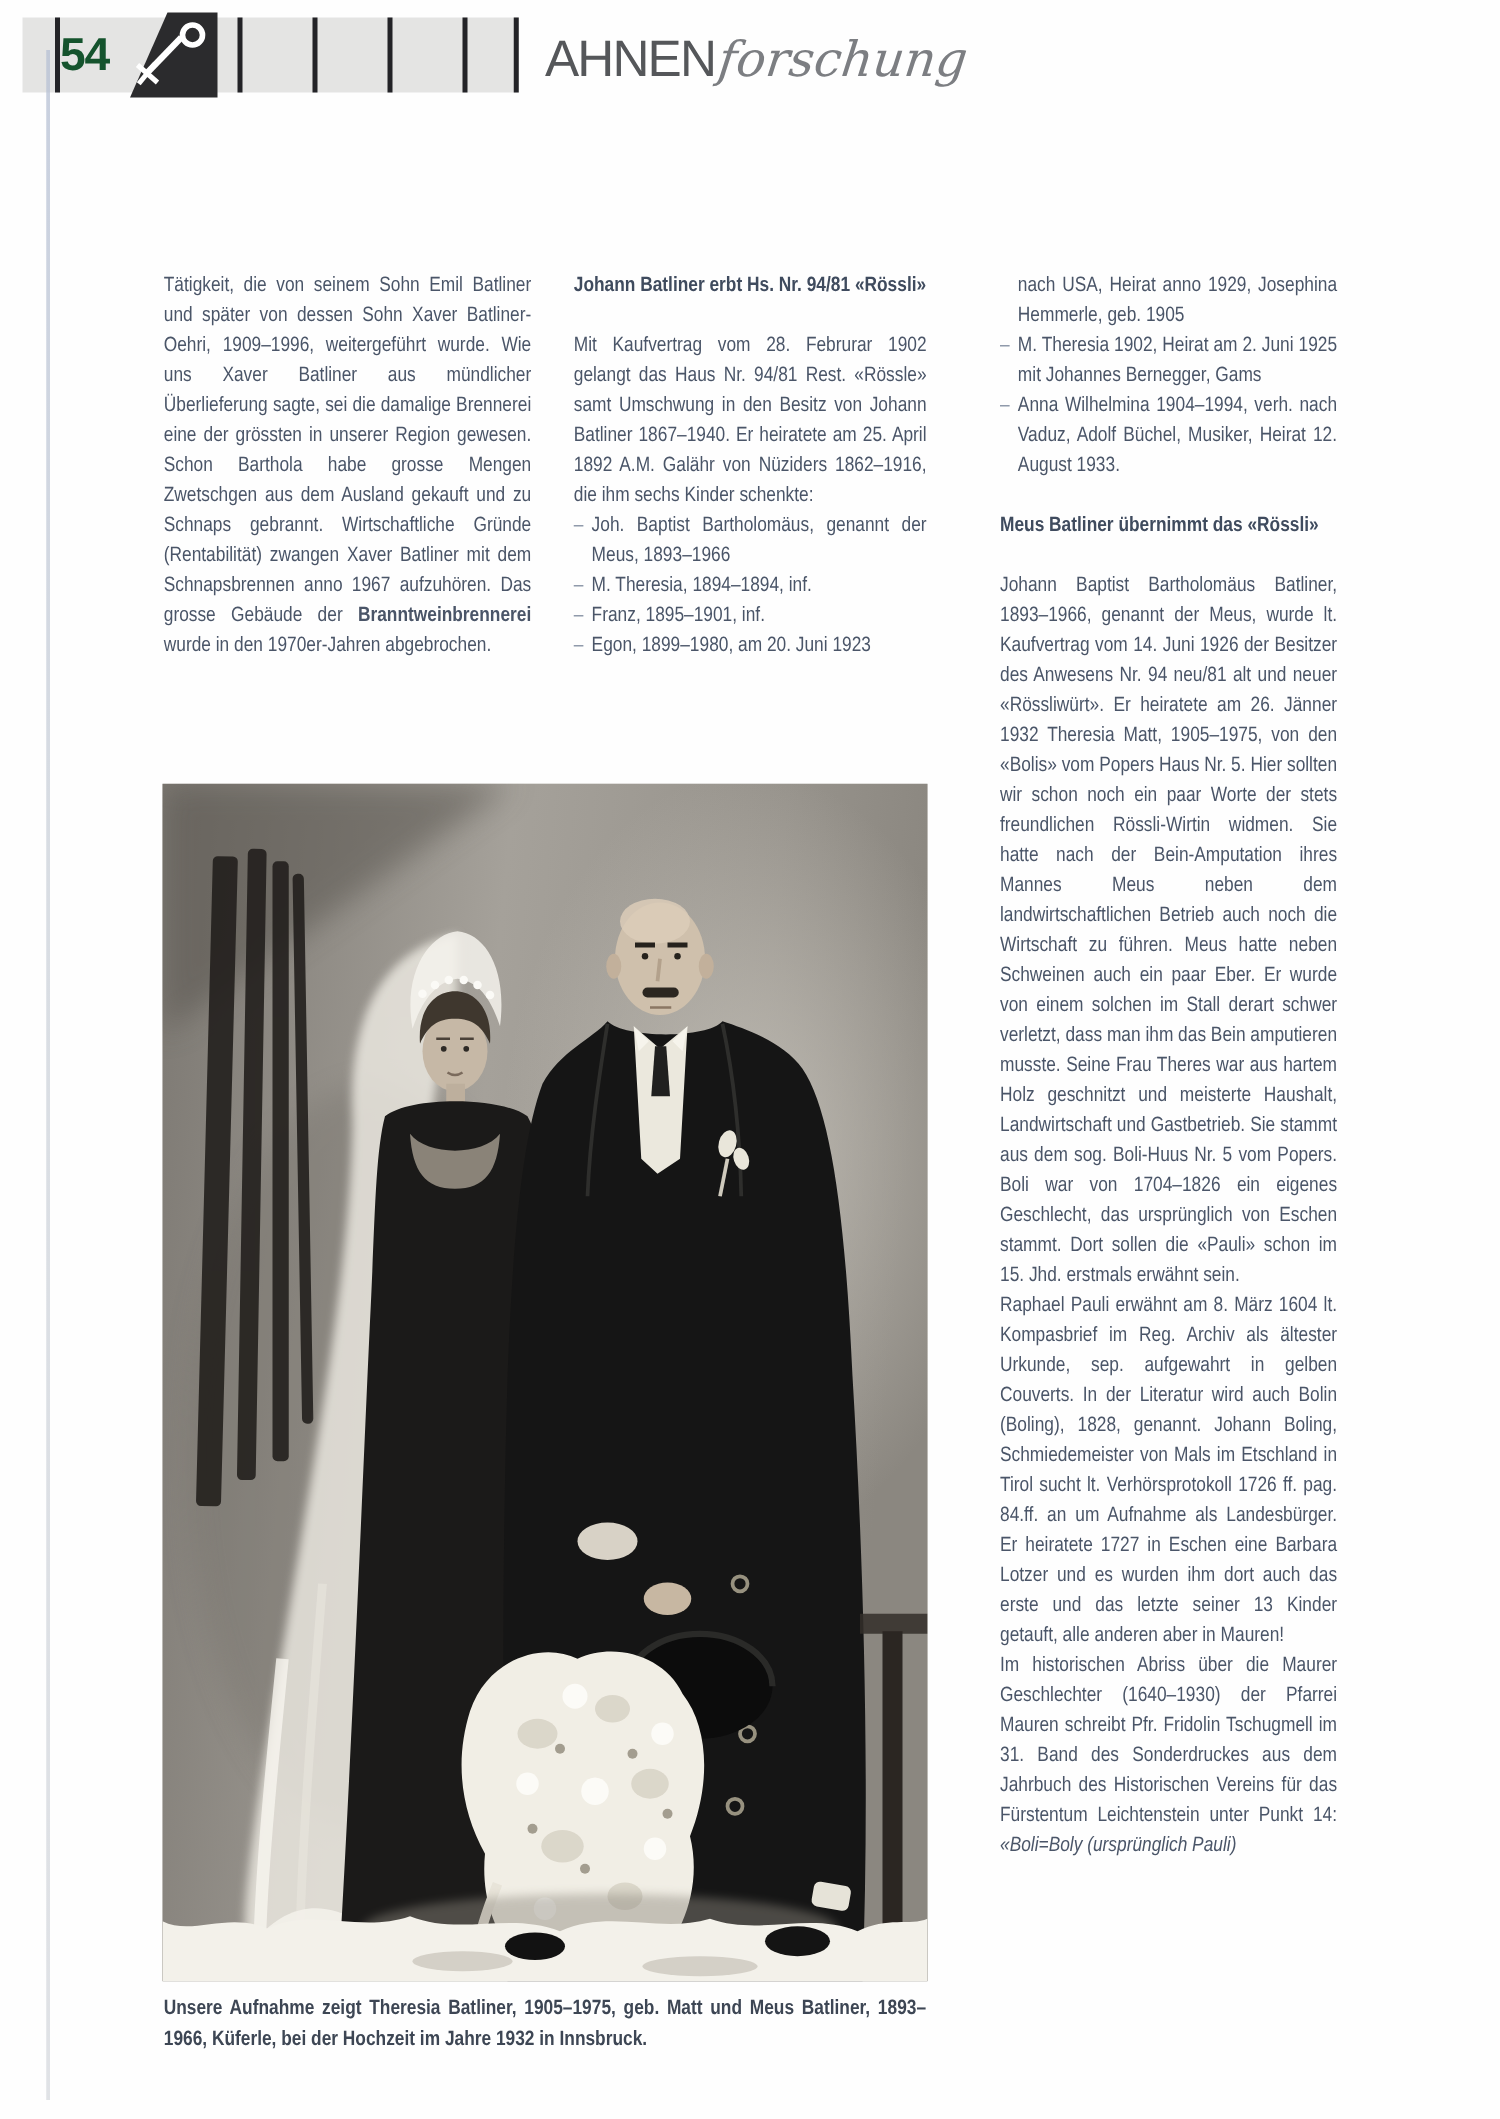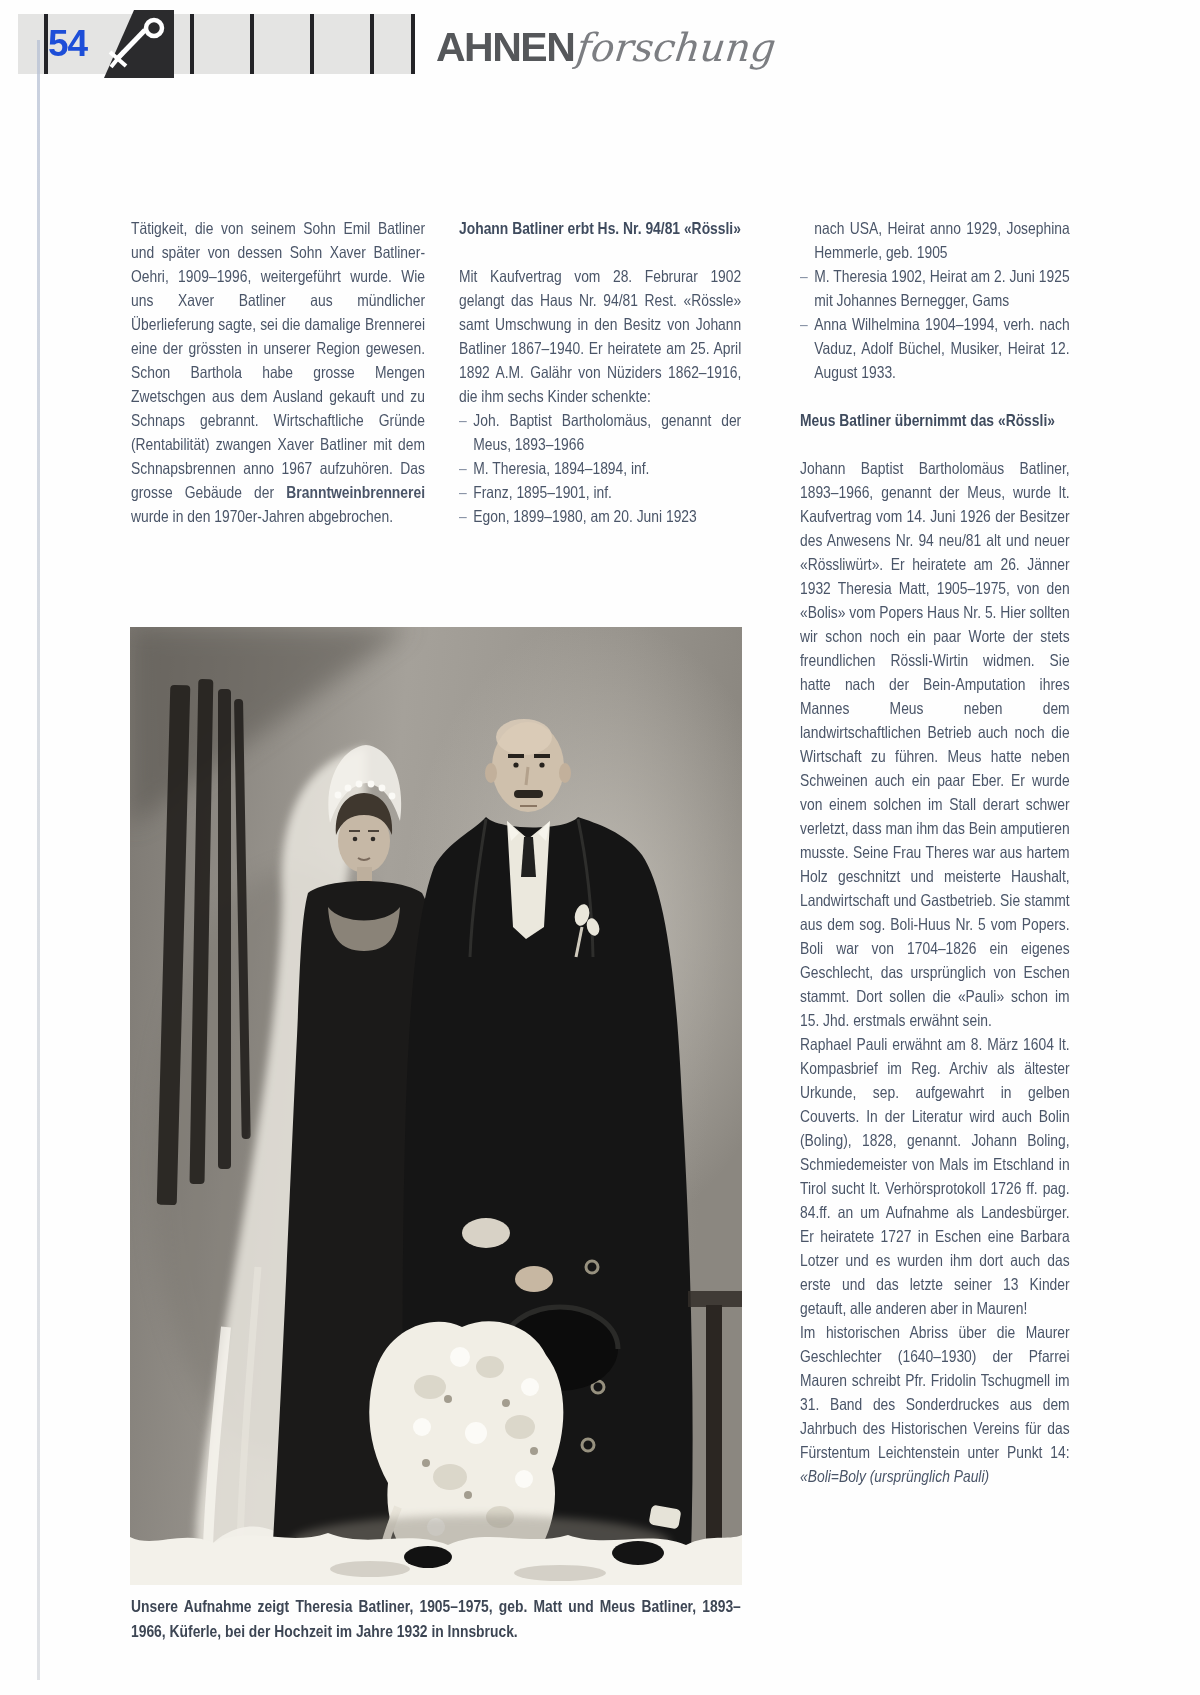--- a/index.html
+++ b/index.html
@@ -10,28 +10,28 @@
   
   .header-bar{
     position:absolute;left:18px;top:14px;width:397px;height:60px;
     background:#e4e4e3;
   }
   .header-bar .divider{
     position:absolute;top:0;width:4px;height:60px;background:#232327;
   }
   .page-number{
     position:absolute;left:30px;top:9px;font-size:37px;font-weight:bold;
-    color:#1d4ed8;letter-spacing:-1px;
+    color:#14532d;letter-spacing:-1px;
   }
   .logo-triangle{position:absolute;left:80px;top:-8px;}
   .brand{
     position:absolute;left:436px;top:24px;white-space:nowrap;
   }
   .brand-bold{
-    font-size:41px;font-weight:bold;color:#55575a;letter-spacing:-1.5px;
+    font-size:41px;font-weight:normal;color:#55575a;letter-spacing:-1.5px;
   }
   .brand-script{
     font-family:"DejaVu Serif",serif;font-style:italic;font-size:39px;
     color:#7c7e82;display:inline-block;transform:skewX(-7deg);margin-left:3px;
   }
   
   .scan-line{
     position:absolute;left:37px;top:40px;width:3px;height:1640px;
     background:linear-gradient(#b6c0d4,#ccd2da 40%,#d6d9de);opacity:.75;
   }

